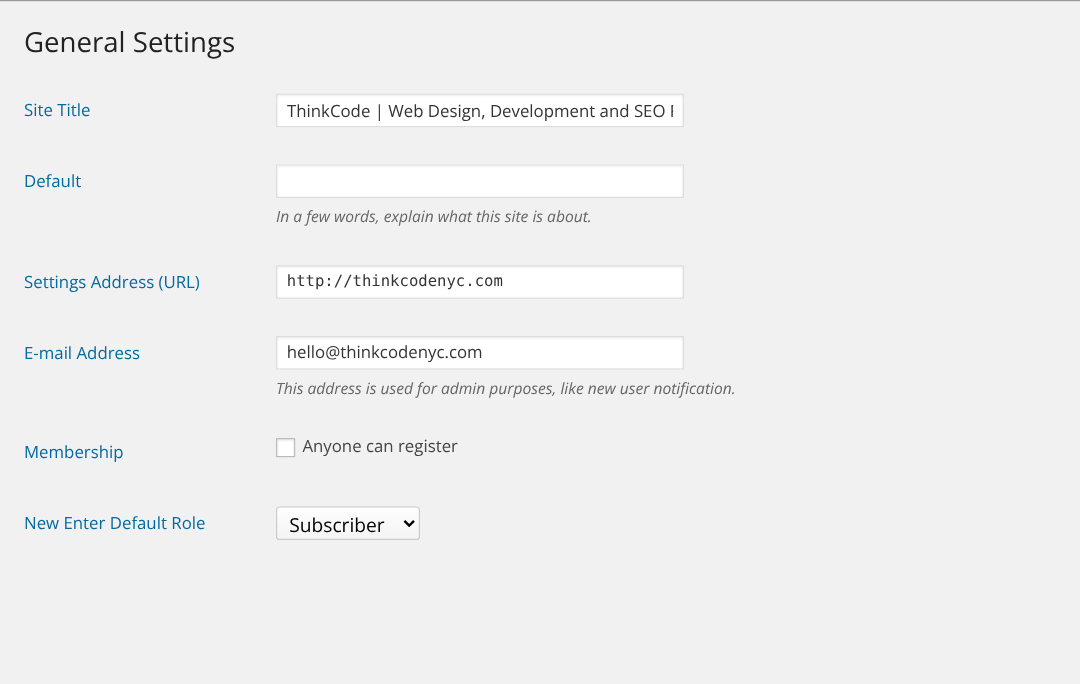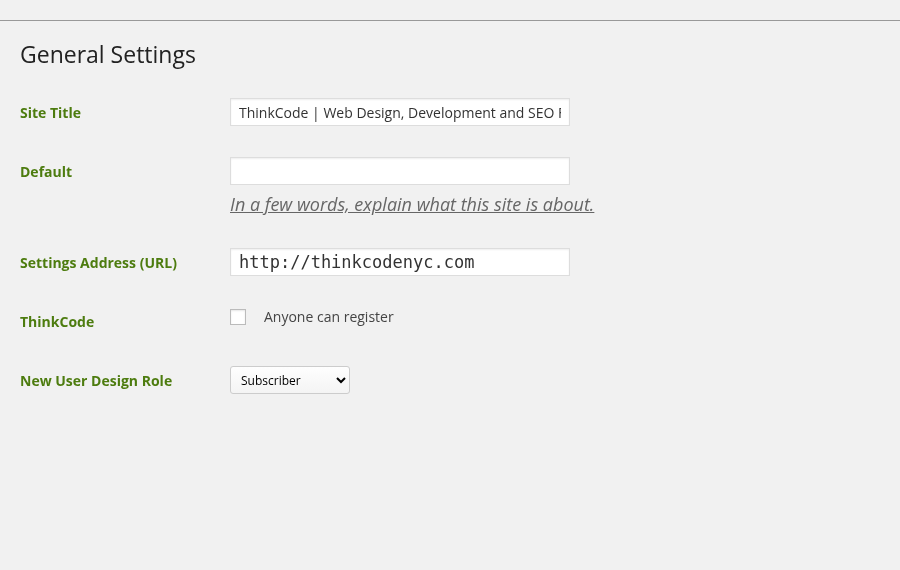--- a/index.html
+++ b/index.html
@@ -8,93 +8,91 @@
       background: #f1f1f1;
       color: #222;
       font-size: 13px;
       width: 900px;
       height: 570px;
       overflow: hidden;
     }
     .wrap {
       padding: 10px 20px 20px 20px;
       border-top: 1px solid #999;
-      margin-top: 20px;
     }
     h1 {
       font-size: 23px;
       font-weight: 400;
       color: #222;
       padding: 9px 0 14px 0;
       line-height: 29px;
     }
     .form-table {
       width: 100%;
       border-collapse: collapse;
     }
     .form-table th {
       text-align: left;
       vertical-align: top;
       width: 200px;
       padding: 20px 10px 20px 0;
-      font-weight: 700;
+      font-weight: 400;
       font-size: 14px;
-      color: #4d7c0f;
+      color: #0369a1;
     }
     .form-table td {
       vertical-align: top;
       padding: 15px 10px;
     }
     input[type="text"] {
       width: 340px;
       height: 28px;
       padding: 3px 8px;
       font-size: 14px;
       border: 1px solid #ddd;
       background: #fff;
       font-family: inherit;
       color: #333;
       box-shadow: inset 0 1px 2px rgba(0,0,0,0.07);
     }
     input.code {
       font-family: Menlo, Consolas, Monaco, monospace;
-      font-size: 17px;
+      font-size: 13px;
     }
     .description {
-      font-size: 18px;
+      font-size: 13px;
       font-style: italic;
       color: #666;
       margin-top: 6px;
       line-height: 1.5;
-      text-decoration: underline;
     }
     .description a {
       color: #0073aa;
       text-decoration: underline;
     }
     .checkbox-wrap {
       display: flex;
       align-items: center;
-      gap: 18px;
+      gap: 6px;
     }
     input[type="checkbox"] {
       width: 16px;
       height: 16px;
       border: 1px solid #bbb;
       background: #fff;
       appearance: none;
       -webkit-appearance: none;
       box-shadow: inset 0 1px 2px rgba(0,0,0,0.1);
     }
     .checkbox-label {
       font-size: 14px;
       color: #444;
     }
     select {
-      font-size: 12px;
+      font-size: 16px;
       height: 28px;
       padding: 2px 6px;
       border: 1px solid #ccc;
       background: linear-gradient(to bottom, #fefefe, #f4f4f4);
       border-radius: 3px;
       font-family: inherit;
       min-width: 120px;
     }
   </style>
 </head>
@@ -118,30 +116,37 @@
           <p class="description">In a few words, explain what this site is about.</p>
         </td>
       </tr>
       <tr>
         <th>Settings Address (URL)</th>
         <td>
           <input type="text" class="code" value="http://thinkcodenyc.com" style="">
         </td>
       </tr>
       <tr>
-        <th>ThinkCode</th>
+        <th>E-mail Address</th>
+        <td>
+          <input type="text" value="hello@thinkcodenyc.com" style="">
+          <p class="description">This address is used for admin purposes, like new user notification.</p>
+        </td>
+      </tr>
+      <tr>
+        <th>Membership</th>
         <td>
           <div class="checkbox-wrap">
             <input type="checkbox" style="">
             <span class="checkbox-label">Anyone can register</span>
           </div>
         </td>
       </tr>
       <tr>
-        <th>New User Design Role</th>
+        <th>New Enter Default Role</th>
         <td>
           <select>
             <option>Subscriber</option>
           </select>
         </td>
       </tr>
     </tbody>
   </table>
 </div>
 

